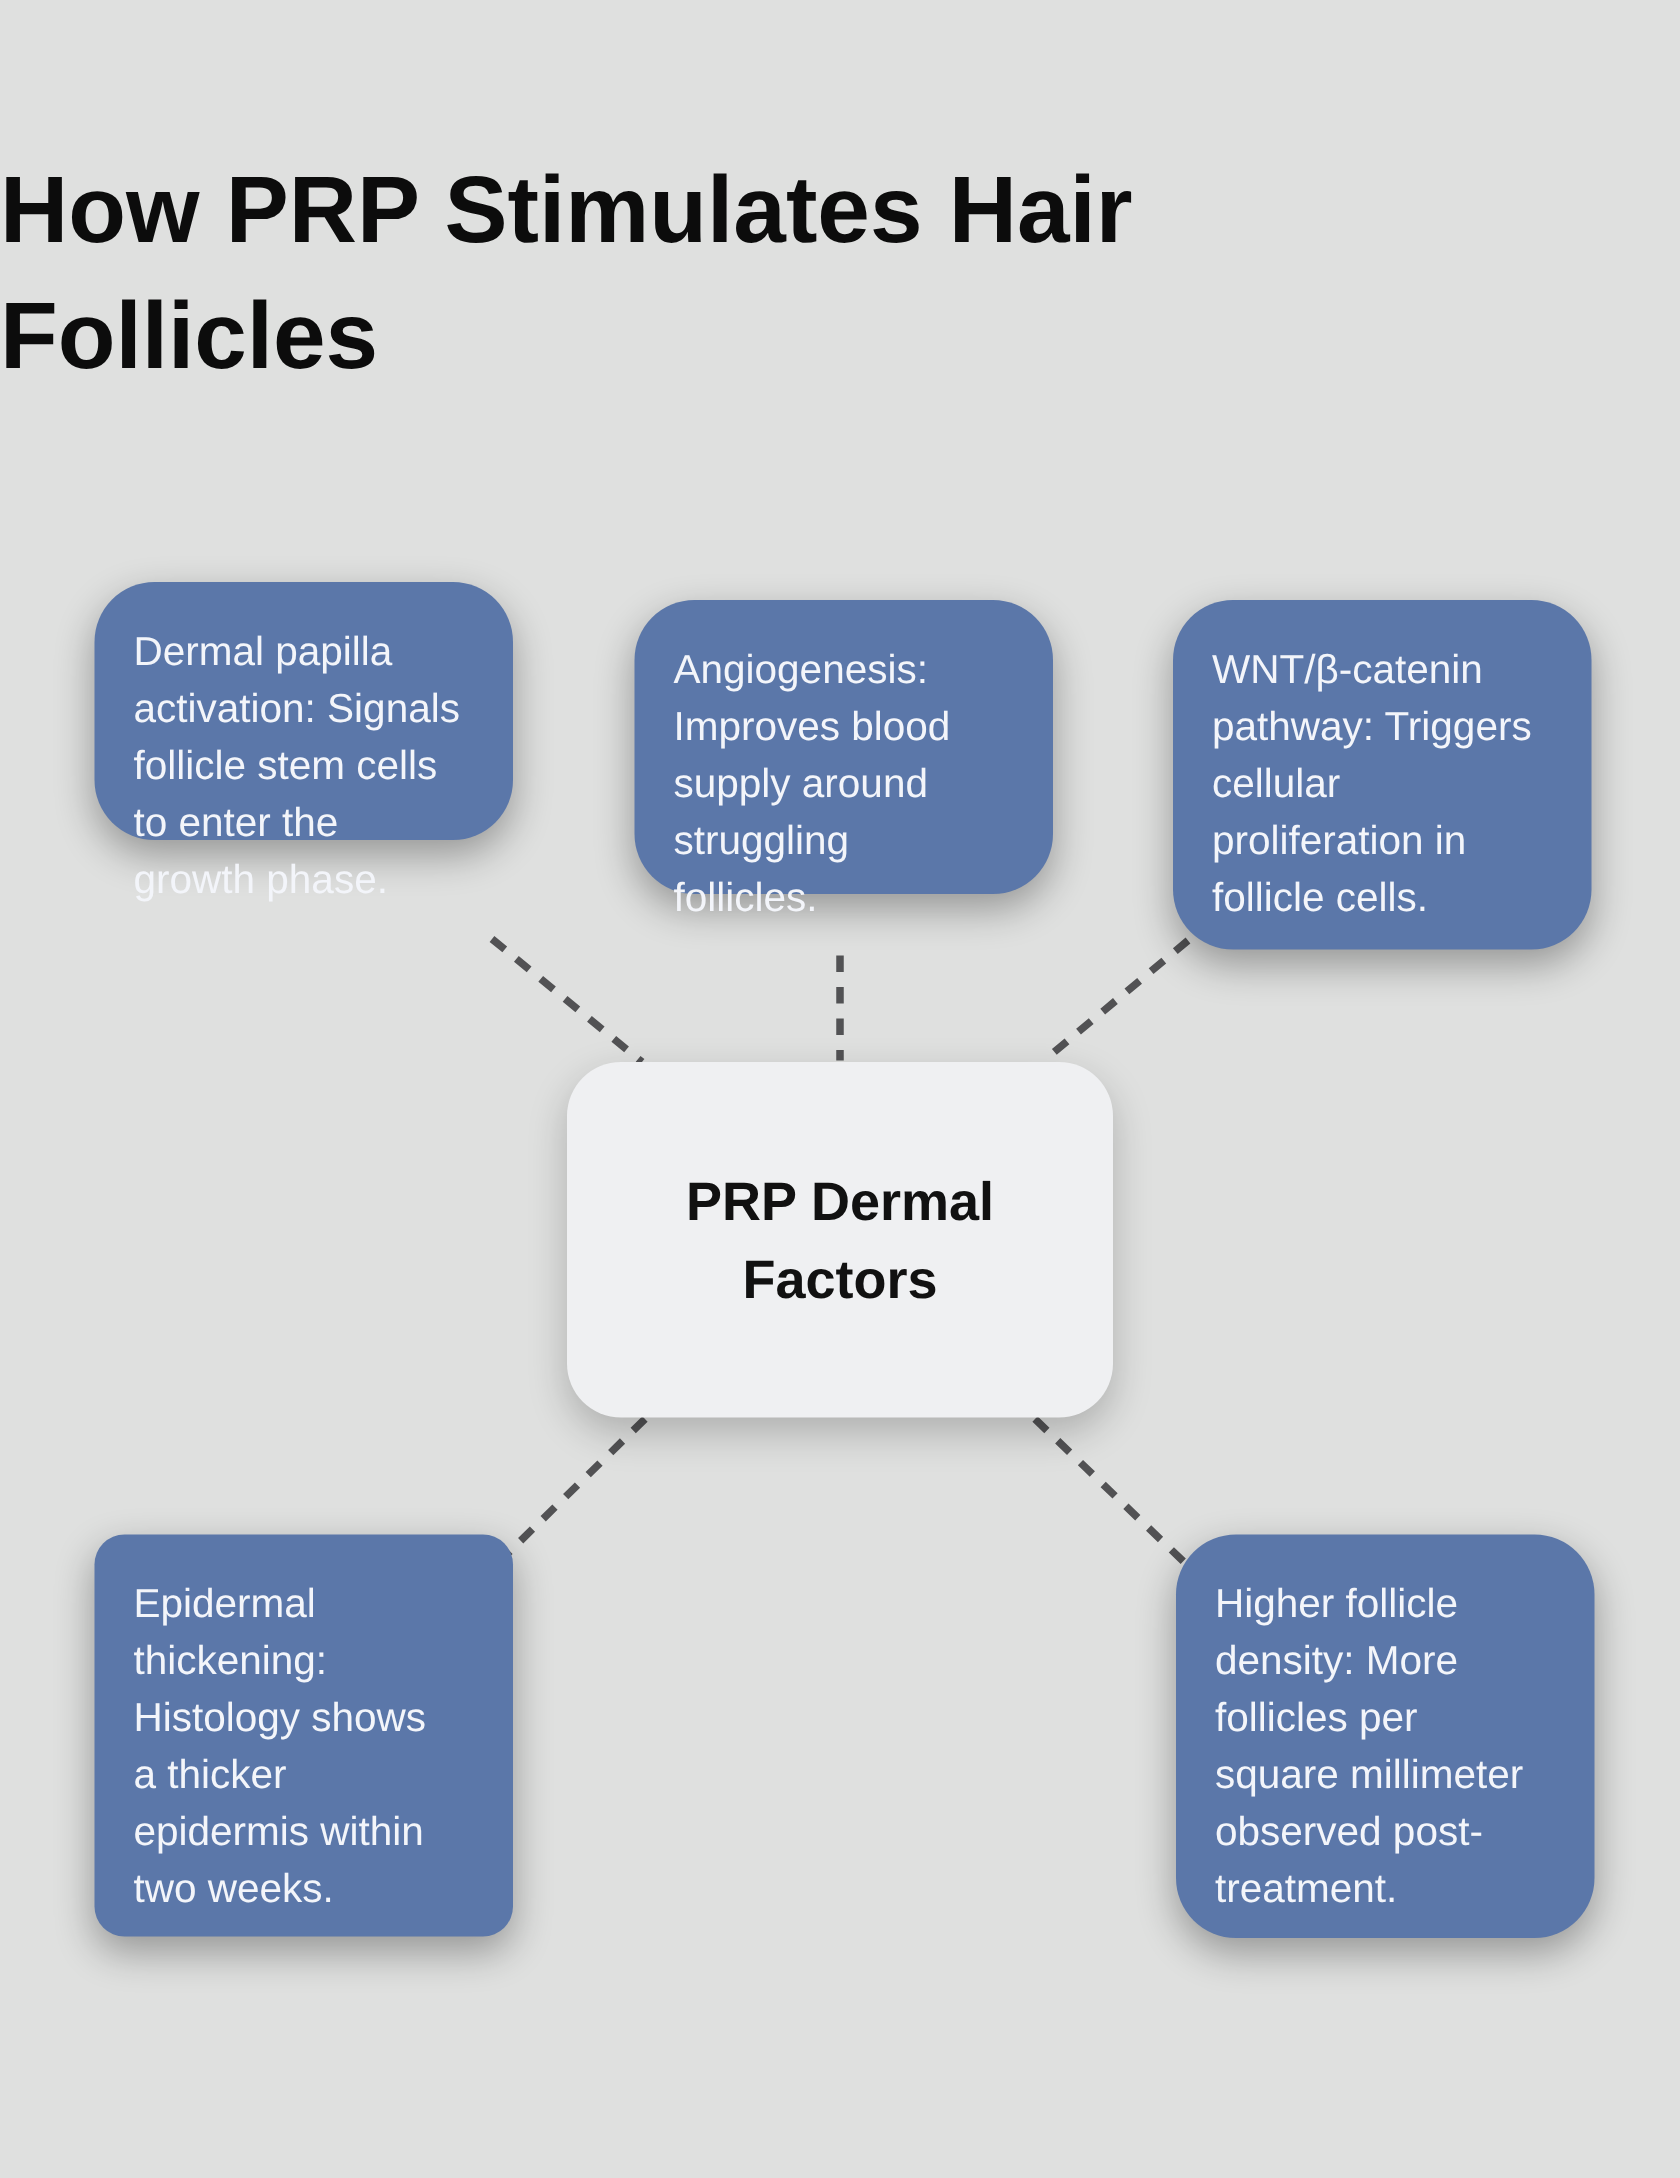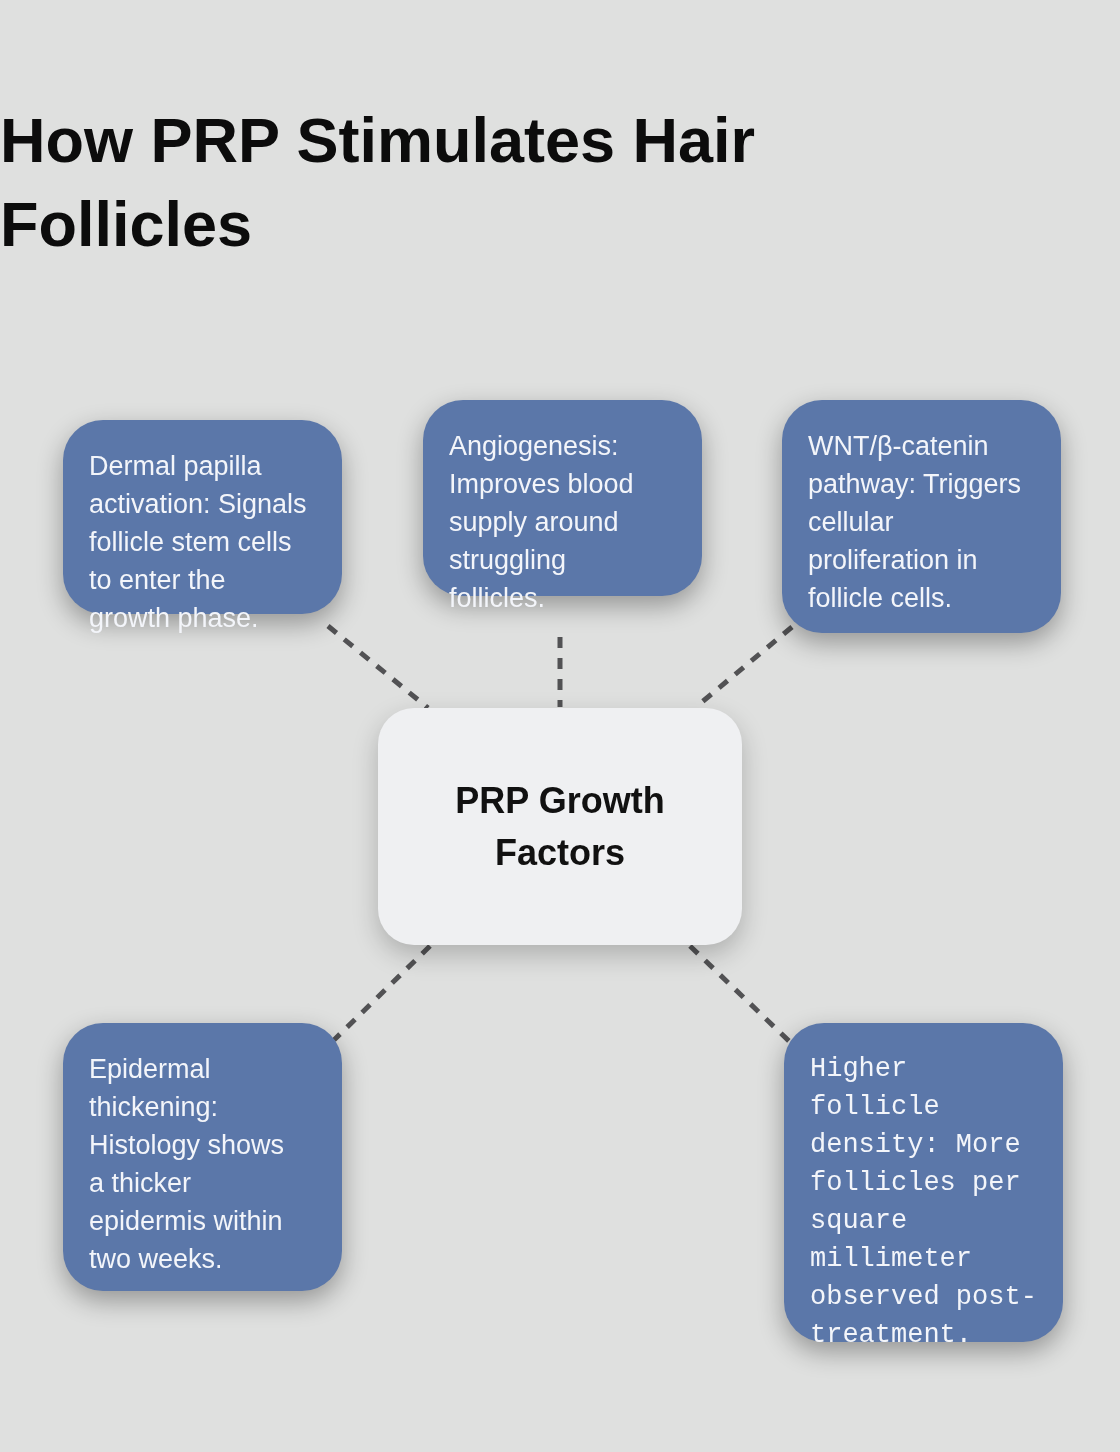--- a/index.html
+++ b/index.html
@@ -59,25 +59,25 @@
     padding: 27px 26px 20px 26px;
     box-shadow: 0 10px 26px rgba(0, 0, 0, 0.33);
   }
   .node p {
     white-space: pre-line;
     font-size: 27px;
     line-height: 38px;
     color: var(--node-text);
     font-weight: 400;
   }
-  .node.top-left     { left: 63px;  top: 420px; height: 194px; }
+  .node.top-left     { left: 63px;  top: 388px; height: 172px; }
   .node.top-center   { left: 423px; top: 400px; height: 196px; }
   .node.top-right    { left: 782px; top: 400px; height: 233px; }
-  .node.bottom-left  { left: 63px;  top: 1023px; height: 268px; }
-  .node.bottom-right { left: 784px; top: 1023px; height: 319px; font-family: Liberation Mono, monospace; }
+  .node.bottom-left  { left: 63px;  top: 1023px; height: 268px; border-radius: 20px; }
+  .node.bottom-right { left: 784px; top: 1023px; height: 269px; }
 
   .center-node {
     position: absolute;
     z-index: 2;
     left: 378px;
     top: 708px;
     width: 364px;
     height: 237px;
     border-radius: 36px;
     background: var(--center-bg);
@@ -129,21 +129,21 @@
 
   <div class="node top-right">
     <p>WNT/β-catenin
 pathway: Triggers
 cellular
 proliferation in
 follicle cells.</p>
   </div>
 
   <div class="center-node">
-    <p>PRP Growth
+    <p>PRP Dermal
 Factors</p>
   </div>
 
   <div class="node bottom-left">
     <p>Epidermal
 thickening:
 Histology shows
 a thicker
 epidermis within
 two weeks.</p>

